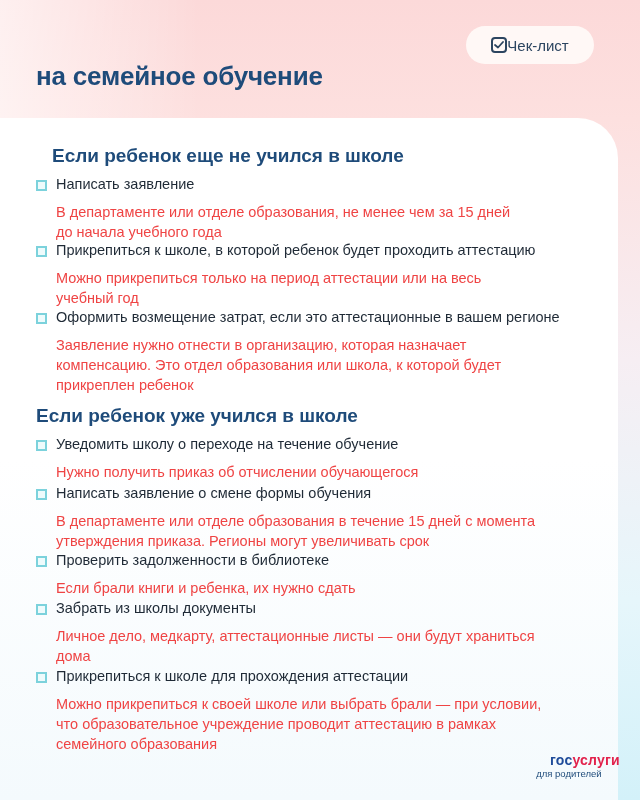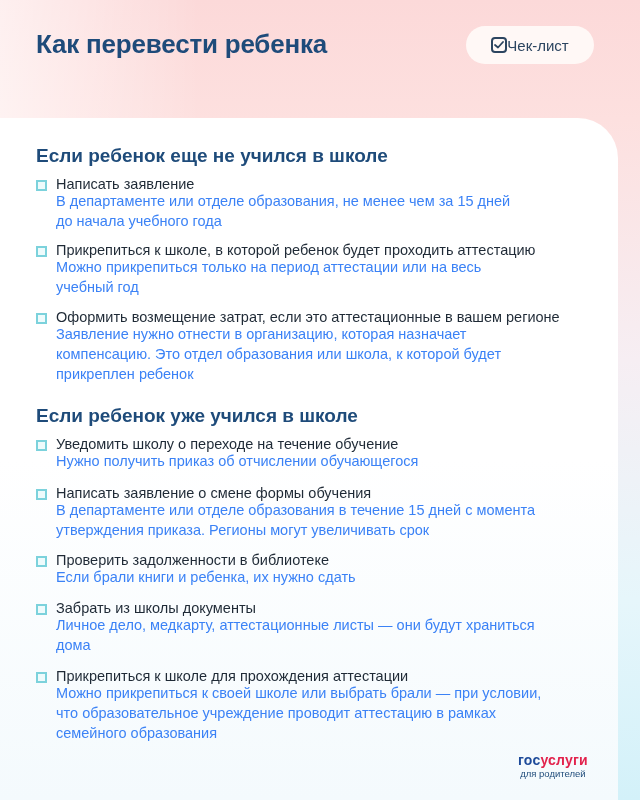--- a/index.html
+++ b/index.html
@@ -15,48 +15,49 @@
   .badge-icon{width:16px;height:16px;border:2px solid #2c4560;border-radius:4px;box-sizing:border-box;
     display:flex;align-items:center;justify-content:center;}
   .badge-label{font-size:15px;color:#2c4560;}
   .panel{position:absolute;left:0;top:118px;width:618px;height:682px;
     background:linear-gradient(180deg,#ffffff 0%,#ffffff 50%,#f4fafd 100%);
     border-top-right-radius:40px;}
   .section-title{position:absolute;left:36px;margin:0;font-size:19px;font-weight:bold;color:#1e4b7a;}
   .item{position:absolute;left:36px;width:560px;}
   .cb{position:absolute;left:0;top:4px;width:11px;height:11px;border:2px solid #7cd2dc;box-sizing:border-box;background:#eefbfc;}
   .item-title{position:absolute;left:20px;top:0;font-size:14.5px;font-weight:normal;color:#1f2a36;white-space:nowrap;}
-  .item-desc{position:absolute;left:20px;top:15px;font-size:14.5px;line-height:20px;color:#3b82f6;white-space:pre-line;}
+  .item-desc{position:absolute;left:20px;top:26px;font-size:14.5px;line-height:20px;color:#ef4444;white-space:pre-line;}
   .logo{position:absolute;left:518px;top:752px;text-align:right;}
   .logo-main{font-size:14px;font-weight:bold;letter-spacing:0.2px;}
-  .logo-main .gos{color:#1e4b9a;}
+  .logo-main .gos{color:#1e4b9a;margin-left:32px;}
   .logo-main .usl{color:#e2224c;}
   .logo-sub{font-size:9.5px;color:#1e4b7a;margin-top:0;text-align:center;}
 </style>
 </head>
 <body>
 
 <div class="bg-left"></div>
 
 <h1 class="title">
-  <span>Как перевести ребенка</span><br>
+  <br>
+  <span>на семейное обучение</span>
 </h1>
 
 <div class="badge">
   <span class="badge-icon">
     <svg width="10" height="8" viewBox="0 0 10 8">
         <path d="M1 4 L4 6.5 L9 1" stroke="#2c4560" stroke-width="1.8" fill="none" stroke-linecap="round" stroke-linejoin="round"></path>
       </svg>
   </span>
   <span class="badge-label">Чек-лист</span>
 </div>
 
 <div class="panel"></div>
 
-<h2 class="section-title" style="top:145px;">Если ребенок еще не учился в школе</h2>
+<h2 class="section-title" style="top:145px;margin-left:16px;">Если ребенок еще не учился в школе</h2>
 
 <div class="item" style="top:176px;">
   <span class="cb"></span>
   <span class="item-title">Написать заявление</span>
   <span class="item-desc">В департаменте или отделе образования, не менее чем за 15 дней
 до начала учебного года</span>
 </div>
 
 <div class="item" style="top:242px;">
   <span class="cb"></span>

